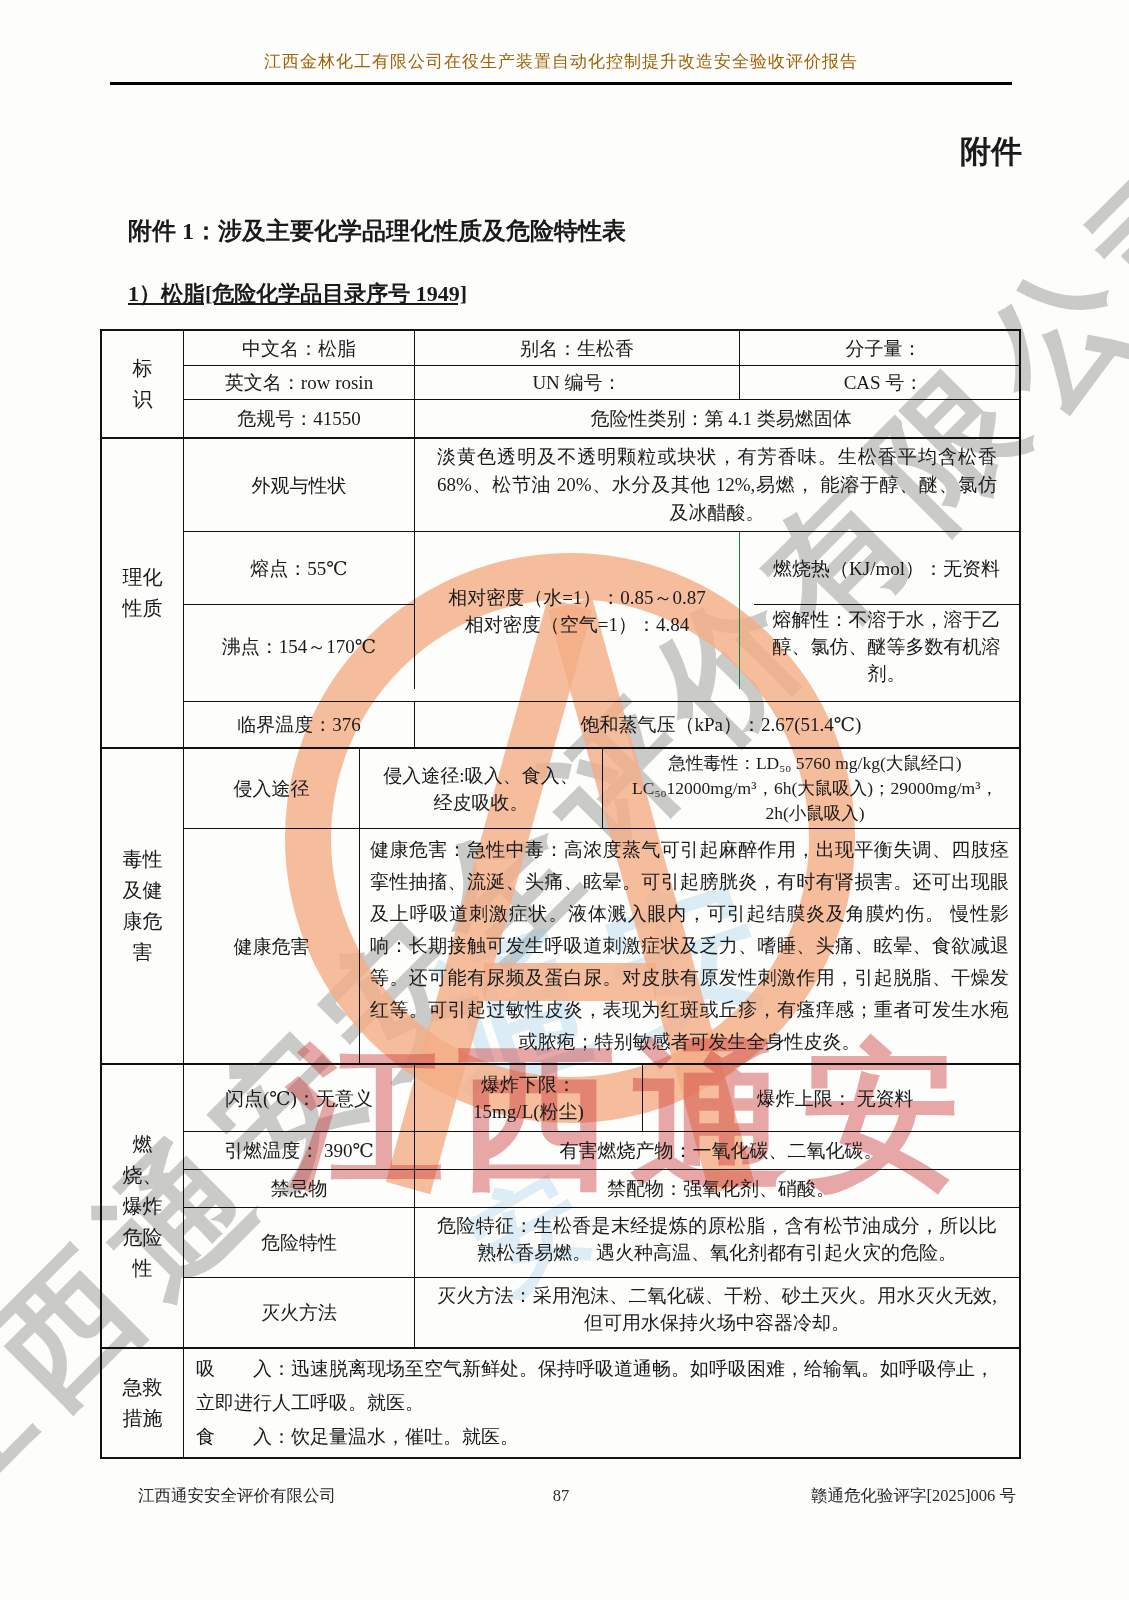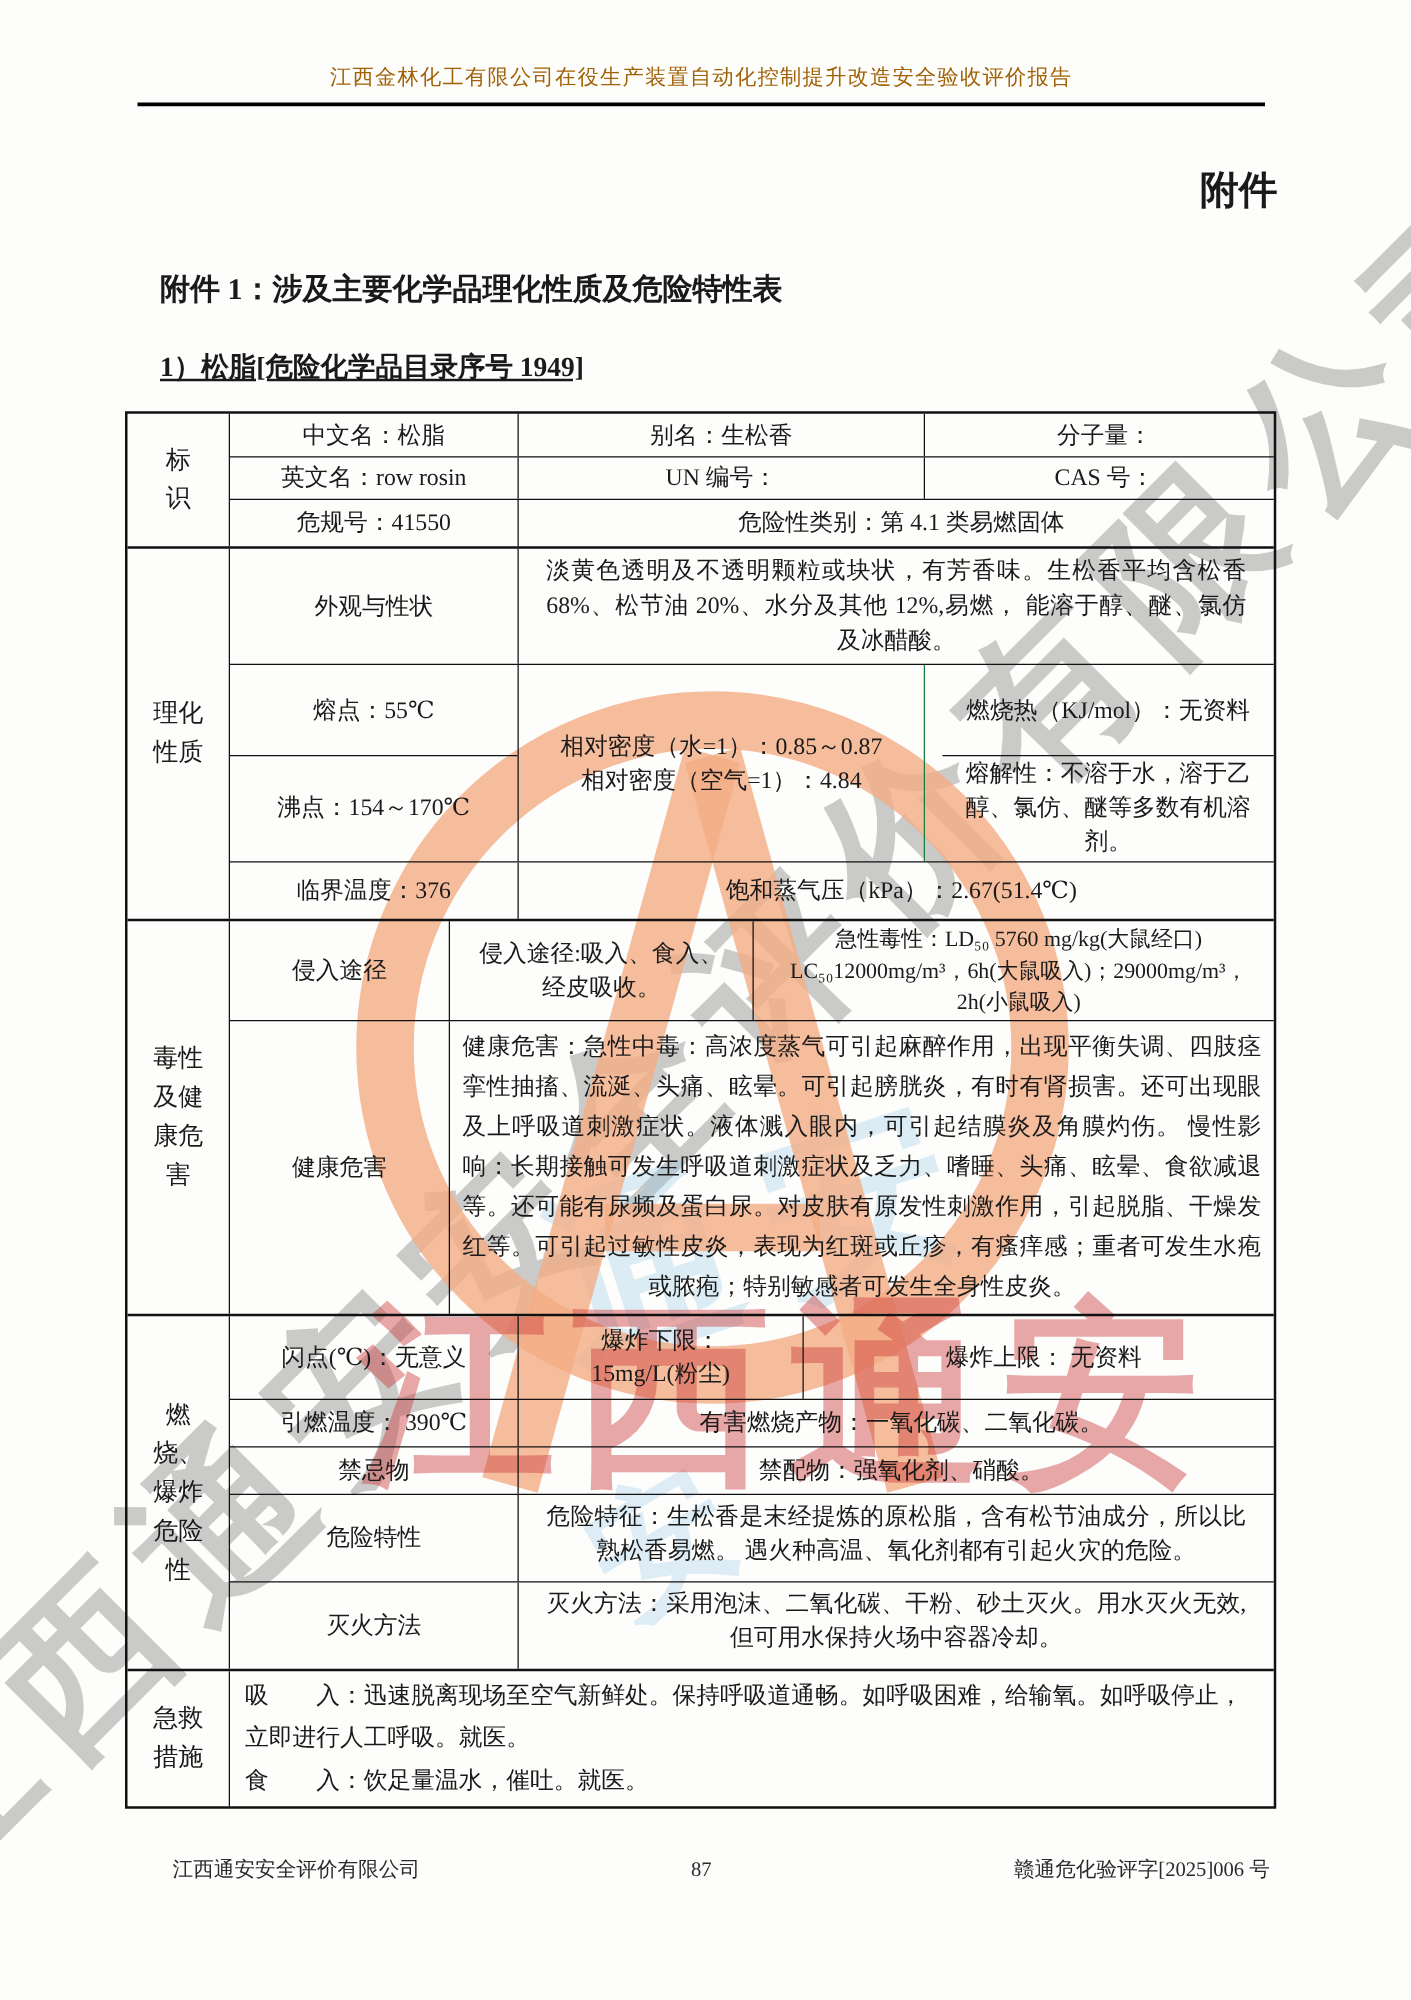--- a/index.html
+++ b/index.html
@@ -64,21 +64,21 @@
     border-left:1px solid #111; min-width:0;
   }
   .cell:first-child { border-left:none; }
   .col { display:flex; flex-direction:column; min-width:0; }
   .col .cell { border-left:none; }
   .col .cell + .cell { border-top:1px solid #111; }
   .w230 { flex:0 0 230px; } .w325 { flex:0 0 325px; } .w228 { flex:0 0 228px; }
   .w175 { flex:0 0 175px; } .w243 { flex:0 0 243px; }
   .wfill { flex:1 1 0;padding-left:14px; }
   .hA{height:34px;} .hB{height:34px;} .hC{height:38px;} .hD{min-height:90px;}
-  .hE{height:72px;} .hF{height:84px;} .hEF{height:157px;} .hG{height:46px;}
+  .hE{height:72px;} .hF{height:84px;} .hEF{height:157px;} .hG{height:46px;margin-top:12px;}
   .hH{min-height:76px;} .hI{min-height:230px;} .hJ{height:66px;} .hK{height:38px;}
   .hL{height:38px;} .hM{min-height:70px;} .hN{min-height:70px;} .hO{min-height:106px;}
   .para { display:block; text-align:justify; text-align-last:center; padding:4px 22px; }
   .para-lines3 { line-height:28px; }
   .health { line-height:32px; padding:5px 10px; }
   .small { font-size:17.5px; line-height:25px; }
   .leftpara { display:block; text-align:left; text-align-last:left; line-height:34px; padding:3px 12px; }
   
   .footer {
     position:absolute; z-index:1; left:100px; right:107px; top:1485px;

